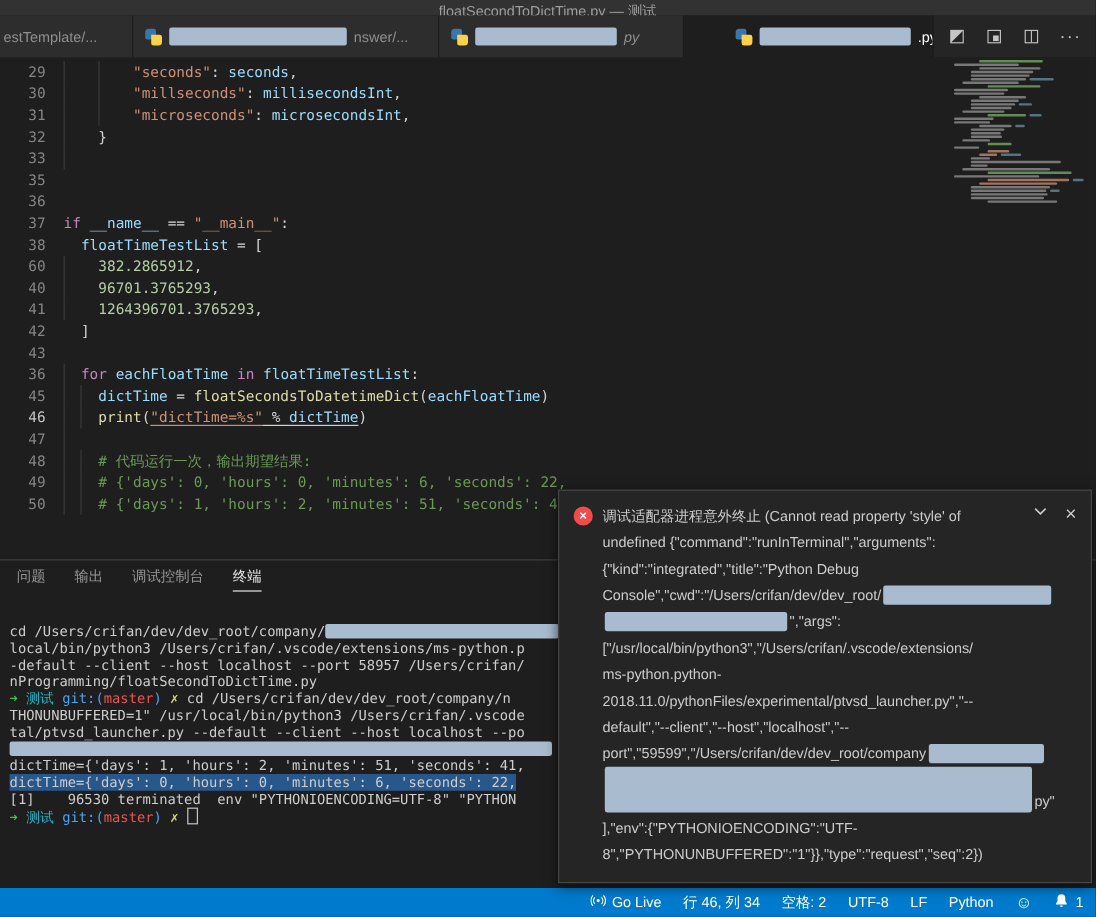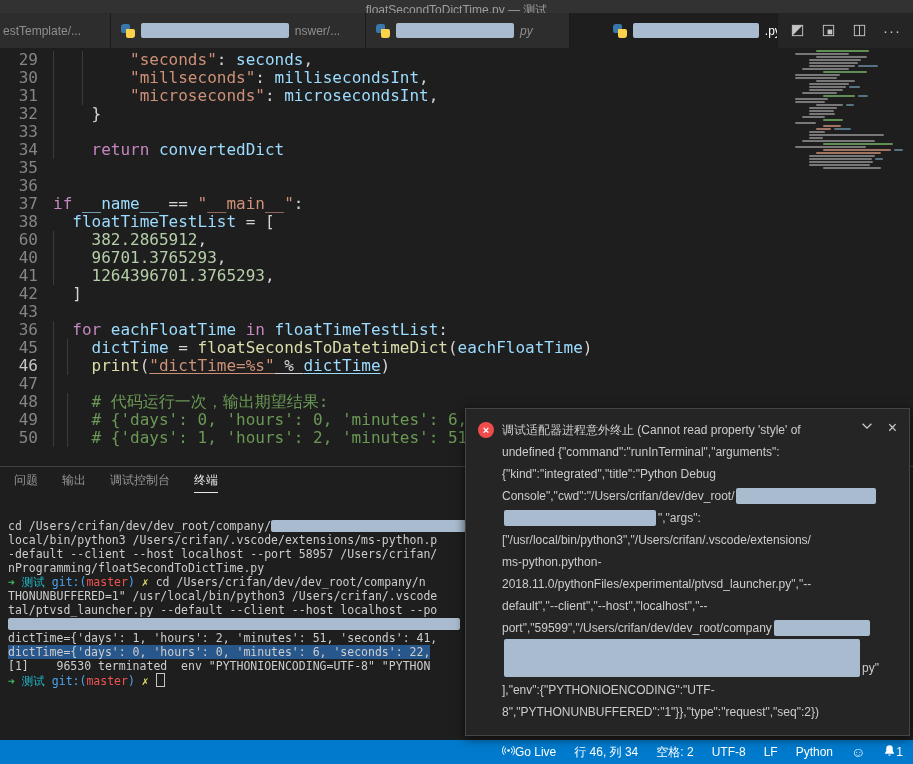--- a/index.html
+++ b/index.html
@@ -24,21 +24,21 @@
   .pyicon{position:relative;width:14px;height:14px;flex:none;}
   .pyicon .pb{position:absolute;left:0;top:0;width:9px;height:9px;background:#3977ab;border-radius:3px 2px 0 2px;}
   .pyicon .py{position:absolute;right:0;bottom:0;width:9px;height:9px;background:#fcd24c;border-radius:0 2px 3px 2px;}
   .tab-actions{margin-left:auto;display:flex;align-items:center;gap:16px;padding:0 12px;color:#c5c5c5;}
   .tab-actions svg{display:block;}
   .more{font-size:15px;letter-spacing:1px;color:#c5c5c5;}
 
   
   .main{position:relative;height:418px;background:#1e1e1e;overflow:hidden;}
   .code{padding-top:3px;}
-  .code-line{display:flex;height:18px;font-family:"DejaVu Sans Mono",monospace;font-size:16px;line-height:18px;}
+  .code-line{display:flex;height:18px;font-family:"DejaVu Sans Mono",monospace;font-size:12px;line-height:18px;}
   .line-num{flex:0 0 38px;text-align:right;padding-right:15px;color:#858585;}
   .code-line.cur .line-num{color:#c6c6c6;}
   .line-content{position:relative;white-space:pre;color:#d4d4d4;}
   .indent-guide{position:absolute;top:0;bottom:0;width:1px;background:#3b3b3b;}
   .tk-p{color:#d4d4d4}.tk-s{color:#ce9178}.tk-k{color:#c586c0}.tk-n{color:#b5cea8}.tk-v{color:#9cdcfe}.tk-f{color:#dcdcaa}.tk-c{color:#6a9955}
   .und{text-decoration:underline;text-underline-offset:2px;}
   .minimap{position:absolute;top:2px;right:6px;width:102px;}
   .mm-row{height:2px;margin-bottom:1px;display:flex;}
   .mm-bar{height:2px;border-radius:1px;}
 
@@ -63,21 +63,21 @@
   .n-line{white-space:nowrap;min-height:22px;display:flex;align-items:center;}
   .n-line span{white-space:pre;text-align:right;}
   .n-line .redact{height:16px;margin:0 2px;}
   .n-line.tall{height:40px;align-items:flex-end;}
   .n-line.tall .redact{height:38px;align-self:flex-start;}
   .notif-actions{position:absolute;top:10px;right:12px;display:flex;gap:14px;align-items:center;color:#cccccc;background:#252526;padding-left:4px;}
   .notif-close{font-size:16px;line-height:16px;}
 
   
   .statusbar{position:absolute;left:0;bottom:0;width:913px;height:24px;background:var(--accent,#007acc);display:flex;align-items:center;justify-content:flex-end;gap:18px;padding:0 10px;box-sizing:border-box;color:#fff;font-size:12px;white-space:nowrap;}
-  .sb-item{display:flex;align-items:center;}
+  .sb-item{display:flex;align-items:center;gap:5px;}
   .sb-smiley{font-size:14px;}
 </style>
 </head>
 <body>
 
 <div class="app">
 
   <div class="titlebar">
     <span>floatSecondToDictTime.py — 测试</span>
   </div>
@@ -148,24 +148,20 @@
           <div class="line-num">31</div>
           <div class="line-content"><i class="indent-guide" style="left: 0px;"></i><i class="indent-guide" style="left: 28.8px;"></i><span class="tk-p">        </span><span class="tk-s">"microseconds"</span><span class="tk-p">: </span><span class="tk-v">microsecondsInt</span><span class="tk-p">,</span></div>
         </div>
         <div class="code-line">
           <div class="line-num">32</div>
           <div class="line-content"><i class="indent-guide" style="left: 0px;"></i><span class="tk-p">    }</span></div>
         </div>
         <div class="code-line">
           <div class="line-num">33</div>
           <div class="line-content"><i class="indent-guide" style="left: 0px;"></i></div>
-        </div>
-        <div class="code-line">
-          <div class="line-num">34</div>
-          <div class="line-content"><i class="indent-guide" style="left: 0px;"></i><span class="tk-p">    </span><span class="tk-k">return</span><span class="tk-p"> </span><span class="tk-v">convertedDict</span></div>
         </div>
         <div class="code-line">
           <div class="line-num">35</div>
           <div class="line-content"></div>
         </div>
         <div class="code-line">
           <div class="line-num">36</div>
           <div class="line-content"></div>
         </div>
         <div class="code-line">

